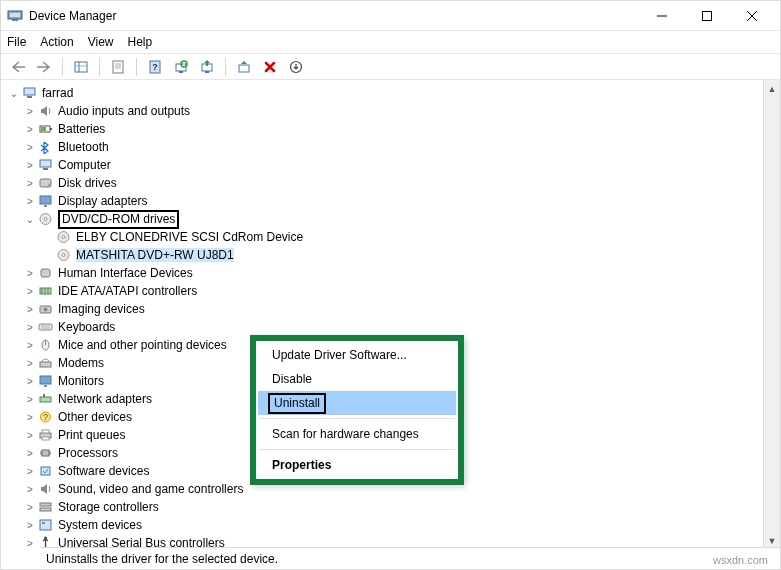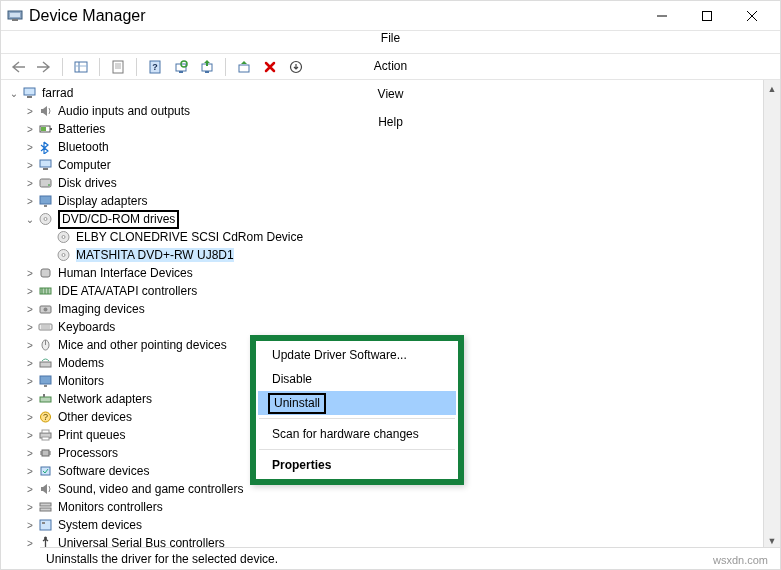--- a/index.html
+++ b/index.html
@@ -1,23 +1,23 @@
 <!DOCTYPE html>
 <html><head>
 <meta charset="utf-8">
 <style>
   * { margin: 0; padding: 0; box-sizing: border-box; }
   body { font-family: "Segoe UI", Tahoma, sans-serif; font-size: 12px; background: #fff; width: 781px; height: 570px; position: relative; overflow: hidden; border: 1px solid #dcdcdc; }
   .titlebar { height: 30px; display: flex; align-items: center; padding: 0 6px; border-bottom: 1px solid #e5e5e5; }
   .titlebar .icon { width: 16px; height: 16px; margin-right: 6px; display: inline-block; }
-  .titlebar .title { flex: 1; font-size: 16px; }
+  .titlebar .title { flex: 1; font-size: 12px; }
   .win-controls { display: flex; }
   .win-btn { width: 45px; height: 28px; display: flex; align-items: center; justify-content: center; font-size: 14px; font-family: inherit; }
   .win-btn svg { width: 10px; height: 10px; }
-  .menubar { height: 22px; display: flex; align-items: center; padding: 0 6px; gap: 14px; font-size: 12px; flex-direction: column; }
+  .menubar { height: 22px; display: flex; align-items: center; padding: 0 6px; gap: 14px; font-size: 12px; }
   .toolbar { height: 27px; border-top: 1px solid #e5e5e5; border-bottom: 1px solid #e5e5e5; display: flex; align-items: center; padding: 0 6px; gap: 4px; }
   .tool-btn { width: 22px; height: 22px; display: flex; align-items: center; justify-content: center; }
   .tool-sep { width: 1px; height: 18px; background: #d4d4d4; margin: 0 3px; }
   .content { position: relative; height: 469px; overflow: hidden; display: flex; }
   .tree { flex: 1; overflow-y: auto; padding: 4px 0 0 4px; }
   .tree-row { display: flex; align-items: center; height: 18px; padding-right: 4px; }
   .tree-row .arrow { width: 14px; text-align: center; color: #6b6b6b; font-size: 10px; user-select: none; }
   .tree-row .dicon { width: 17px; height: 16px; margin-right: 4px; display: flex; align-items: center; justify-content: center; }
   .tree-row .label { white-space: nowrap; }
   .depth-0 .arrow { margin-left: 2px; }
@@ -383,21 +383,21 @@
         <span class="label">Sound, video and game controllers</span>
       </div>
       <div class="tree-row depth-1">
         <span class="arrow">&gt;</span>
         <span class="dicon">
           <svg width="15" height="14" viewBox="0 0 15 14">
             <rect x="2" y="3" width="11" height="3" fill="#d0d0d0" stroke="#777"></rect>
             <rect x="2" y="8" width="11" height="3" fill="#d0d0d0" stroke="#777"></rect>
           </svg>
         </span>
-        <span class="label">Monitors controllers</span>
+        <span class="label">Storage controllers</span>
       </div>
       <div class="tree-row depth-1">
         <span class="arrow">&gt;</span>
         <span class="dicon">
           <svg width="15" height="14" viewBox="0 0 15 14">
             <rect x="2" y="2" width="11" height="10" fill="#cde4fb" stroke="#4a74a8"></rect>
             <rect x="4" y="4" width="3" height="2" fill="#888"></rect>
           </svg>
         </span>
         <span class="label">System devices</span>

